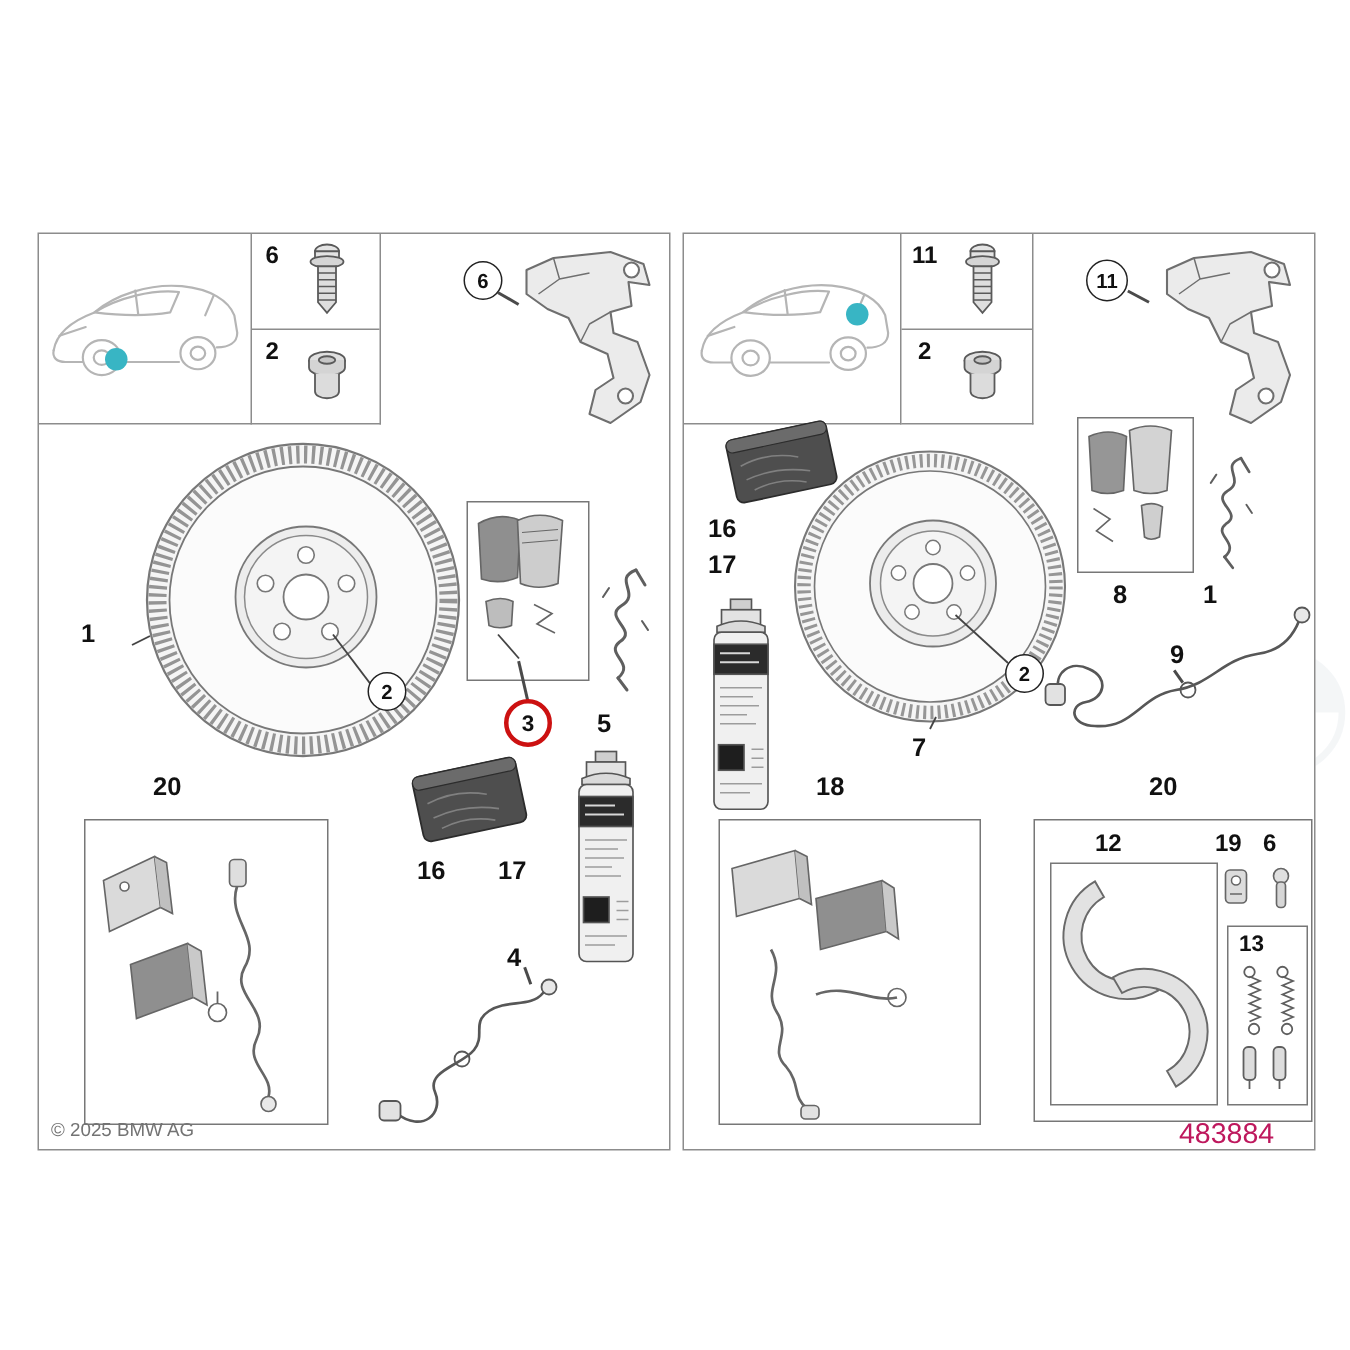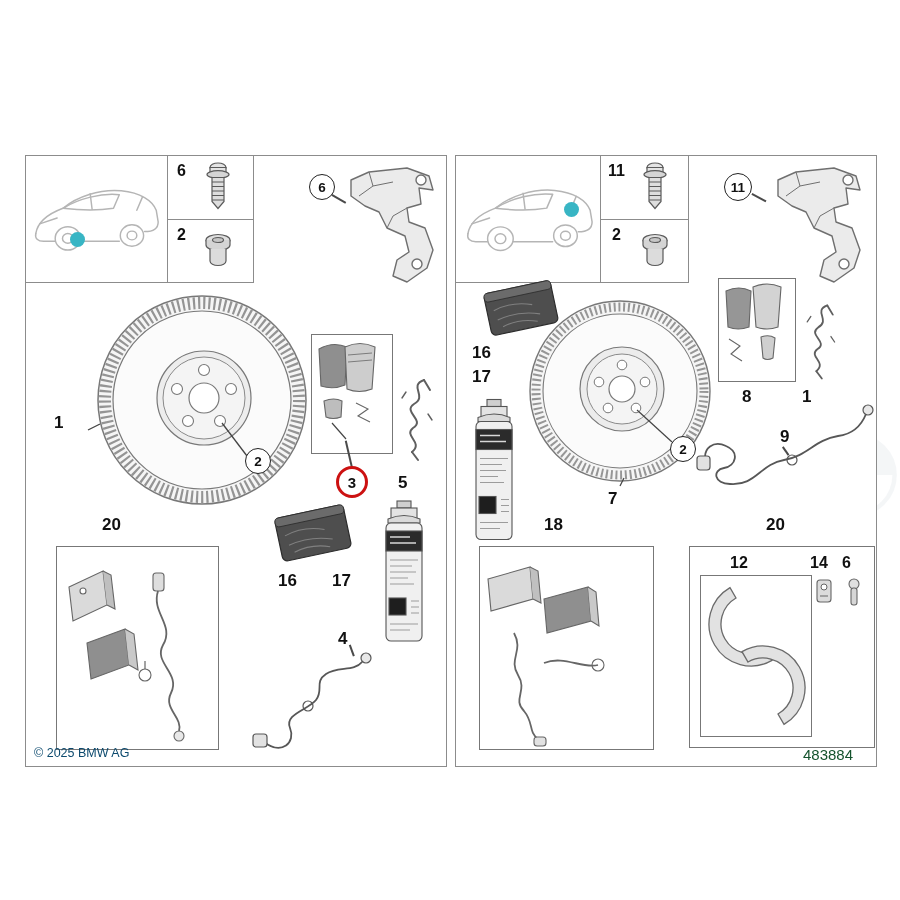--- a/index.html
+++ b/index.html
@@ -11,22 +11,22 @@
   .thinbox{position:absolute;border:1px solid #777;background:#fff}
   .callout{position:absolute;font-weight:bold;font-size:17px;text-align:left;line-height:1.1;color:#111}
   .callout.sm{font-size:16px;text-align:left}
   .circ{position:absolute;font-weight:bold;font-size:13.5px;border:1.7px solid #222;border-radius:50%;
         display:flex;align-items:center;justify-content:center;background:#fff;color:#111}
   .circ-red{border:3px solid var(--highlight);font-size:15px}
   .leader{position:absolute;height:1.5px;background:#4a4a4a;transform-origin:left center}
   .vdiv{position:absolute;background:#8c8c8c}
   .dot{position:absolute;border-radius:50%;background:var(--marker)}
   .wm{position:absolute;opacity:.07;pointer-events:none}
-  .copyright{position:absolute;font-size:12.5px;color:#0c4a6e}
-  .sheetnum{position:absolute;font-size:15px;color:#14532d;text-align:center}
+  .copyright{position:absolute;font-size:12.5px;color:#737373}
+  .sheetnum{position:absolute;font-size:19px;color:#be185d;text-align:left}
   svg{display:block}
 </style>
 </head>
 <body>
 
 <div class="wm" style="left:40px;top:580px;width:100px;height:100px">
   <svg viewBox="0 0 100 100" width="100" height="100">
       <g fill="#6f87a0">
         <path d="M50,6 A44,44 0 0 1 94,50 L50,50 Z"></path>
         <path d="M50,94 A44,44 0 0 1 6,50 L50,50 Z"></path>
@@ -399,31 +399,49 @@
   <div class="thinbox" style="left:233px;top:390px;width:186px;height:202px">
     <span class="callout" style="left:40px;top:7px;width:40px;font-size:16px">12</span>
     <div class="thinbox" style="left:10px;top:28px;width:112px;height:162px">
       <svg viewBox="0 0 110 160" width="110" height="160">
           <g fill="#e2e2e2" stroke="#6a6a6a" stroke-width="1.3">
         <path d="M50,90 A42,42 0 0 1 50,6 L50,18 A30,30 0 0 0 50,78 Z" transform="rotate(-30 50 48)"></path>
         <path d="M62,70 A42,42 0 0 1 62,154 L62,142 A30,30 0 0 0 62,82 Z" transform="rotate(-30 62 112)"></path>
       </g>
         </svg>
     </div>
-    <span class="callout" style="left:120px;top:7px;width:26px;font-size:16px">14</span>
+    <span class="callout" style="left:120px;top:7px;width:26px;font-size:16px">19</span>
     <span class="callout" style="left:152px;top:7px;width:26px;font-size:16px">6</span>
     <div class="abs" style="left:124px;top:30px">
       <svg viewBox="0 0 20 28" width="20" height="28">
         <rect x="3" y="3" width="14" height="22" rx="3" fill="#dcdcdc" stroke="#666" stroke-width="1.1"></rect>
         <circle cx="10" cy="10" r="3" fill="#fff" stroke="#666" stroke-width="1"></circle>
         <path d="M6,19 h8" stroke="#666" stroke-width="1"></path>
       </svg>
     </div>
     <div class="abs" style="left:154px;top:30px">
       <svg viewBox="0 0 20 32" width="20" height="32">
         <circle cx="10" cy="7" r="5" fill="#e0e0e0" stroke="#666" stroke-width="1.1"></circle>
         <rect x="7" y="11" width="6" height="17" rx="2.5" fill="#d6d6d6" stroke="#666" stroke-width="1.1"></rect>
       </svg>
     </div>
+    <div class="thinbox" style="left:128px;top:70px;width:54px;height:120px">
+      <span class="callout" style="left:7px;top:4px;width:40px;font-size:15px">13</span>
+      <div class="abs" style="left:0;top:22px">
+        <svg viewBox="0 0 52 94" width="52" height="94">
+            <g stroke="#5f5f5f" stroke-width="1.2" fill="none">
+          <circle cx="14" cy="8" r="3.5"></circle>
+          <path d="M14,11 l7,3 -7,3 7,3 -7,3 7,3 -7,3 7,3 -7,3 7,3 -7,3"></path>
+          <circle cx="17" cy="46" r="3.5"></circle>
+          <circle cx="36" cy="8" r="3.5"></circle>
+          <path d="M36,11 l7,3 -7,3 7,3 -7,3 7,3 -7,3 7,3 -7,3 7,3 -7,3"></path>
+          <circle cx="39" cy="46" r="3.5"></circle>
+          <rect x="10" y="58" width="8" height="22" rx="3" fill="#ddd"></rect>
+          <rect x="30" y="58" width="8" height="22" rx="3" fill="#ddd"></rect>
+          <path d="M14,80 v6 M34,80 v6"></path>
+        </g>
+          </svg>
+      </div>
+    </div>
   </div>
 
   <span class="sheetnum" style="left:330px;top:590px;width:84px">483884</span>
 </div>
 
 </body></html>

